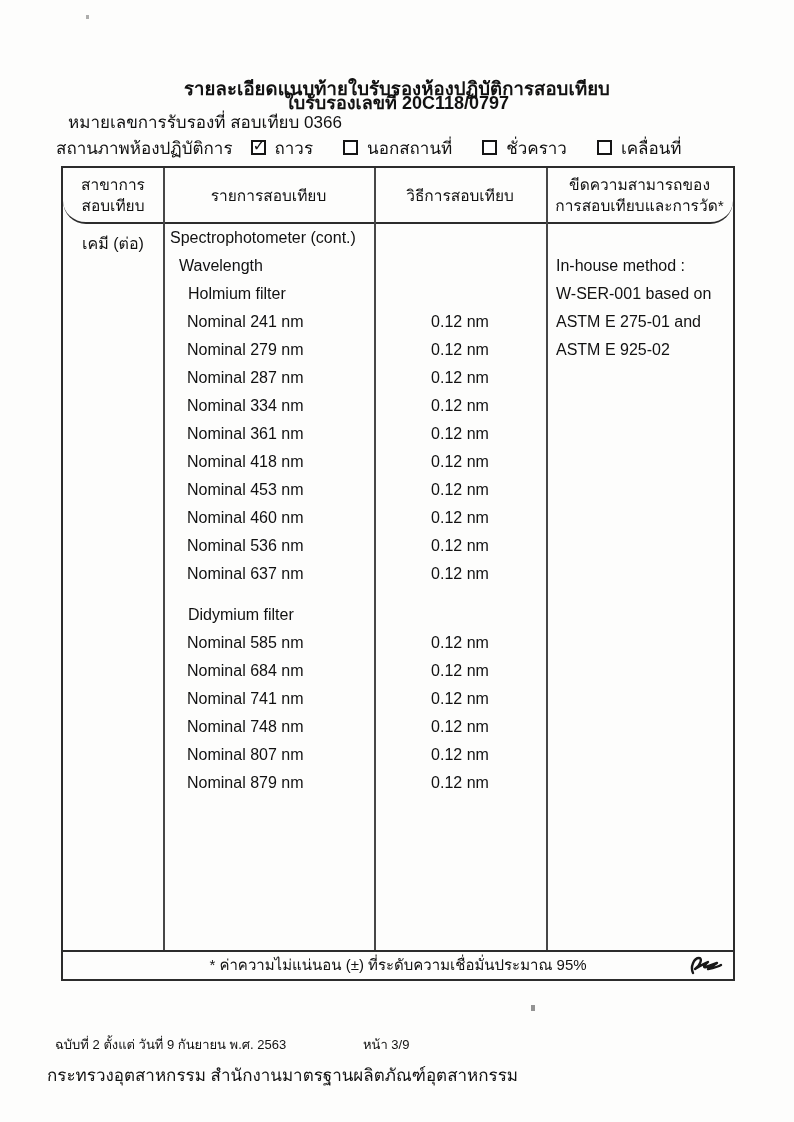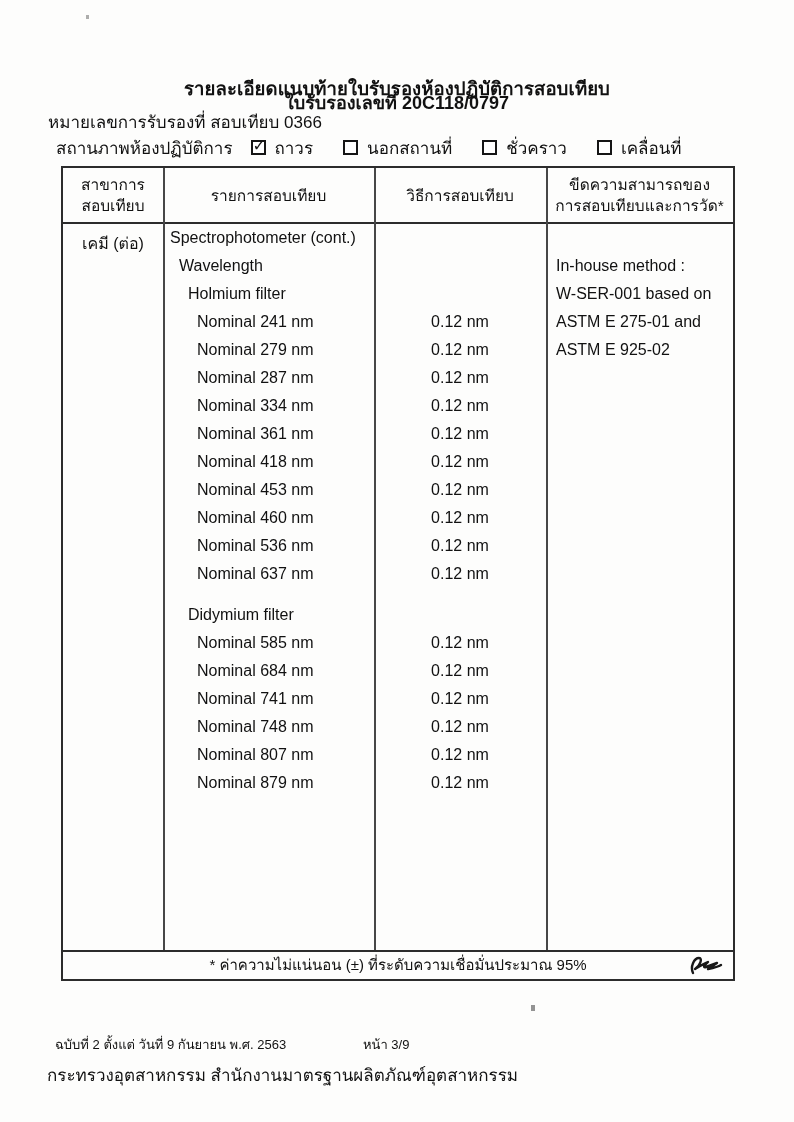--- a/index.html
+++ b/index.html
@@ -12,21 +12,21 @@
   
   .title1 {
     position:absolute; top:74px; left:0; width:794px; text-align:center;
     font-size:18.5px; font-weight:700; letter-spacing:.1px;
   }
   .title2 {
     position:absolute; top:88px; left:0; width:794px; text-align:center;
     font-size:18px; font-weight:700;
   }
   .acc-line {
-    position:absolute; top:108px; left:48px; font-size:17px;
+    position:absolute; top:108px; left:68px; font-size:17px;
   }
   .status-line {
     position:absolute; top:134px; left:56px; font-size:17px;
     display:flex; align-items:flex-end;
   }
   .status-line .lbl { margin-right:18px; }
   .opt { display:flex; align-items:center; margin-right:30px; }
   .cb {
     width:15px; height:15px; border:2px solid #151515; margin-right:9px;
     display:inline-block; position:relative; background:#fff; flex:0 0 auto;
@@ -42,39 +42,39 @@
   }
   .tbl-main { position:relative; }
   .vline {
     position:absolute; top:0; width:1.5px; background:#474747; z-index:1;
   }
   .v1 { left:100px; height:782px; }
   .v2 { left:311px; height:782px; }
   .v3 { left:483px; height:782px; }
   .tbl-header {
     display:grid; grid-template-columns:100px 211px 172px 1fr;
-    height:56px; border-bottom:2px solid #2c2c2c;
+    height:56px; border-bottom:2px solid #2c2c2c;border-radius:23px;
   }
   .tbl-header .hcell {
     display:flex; align-items:center; justify-content:center;
     text-align:center; white-space:pre-line; font-size:15.5px; line-height:21px;
   }
   .tbl-body { position:relative; height:726px; font-size:16px; }
   .branch-cell {
     position:absolute; left:0; top:7px; width:100px; text-align:center;
     font-size:16px;
   }
   .rows { position:absolute; left:0; top:0; right:0; }
   .row { display:flex; height:28px; line-height:28px; }
   .row.gap { margin-top:13px; }
   .c-item { margin-left:100px; width:211px; white-space:nowrap; }
   .i0 .c-item { padding-left:7px; }
   .i1 .c-item { padding-left:16px; }
   .i2 .c-item { padding-left:25px; }
-  .i3 .c-item { padding-left:34px; }
+  .i3 .c-item { padding-left:24px; }
   .c-cmc  { width:172px; text-align:center; }
   .c-method { flex:1; padding-left:10px; white-space:nowrap; }
   .tbl-foot {
     border-top:2px solid #2c2c2c; height:29px; line-height:26px;
     text-align:center; font-size:15px; position:relative;
   }
   .sig {
     position:absolute; right:8px; top:2px; width:38px; height:23px;
   }
   

